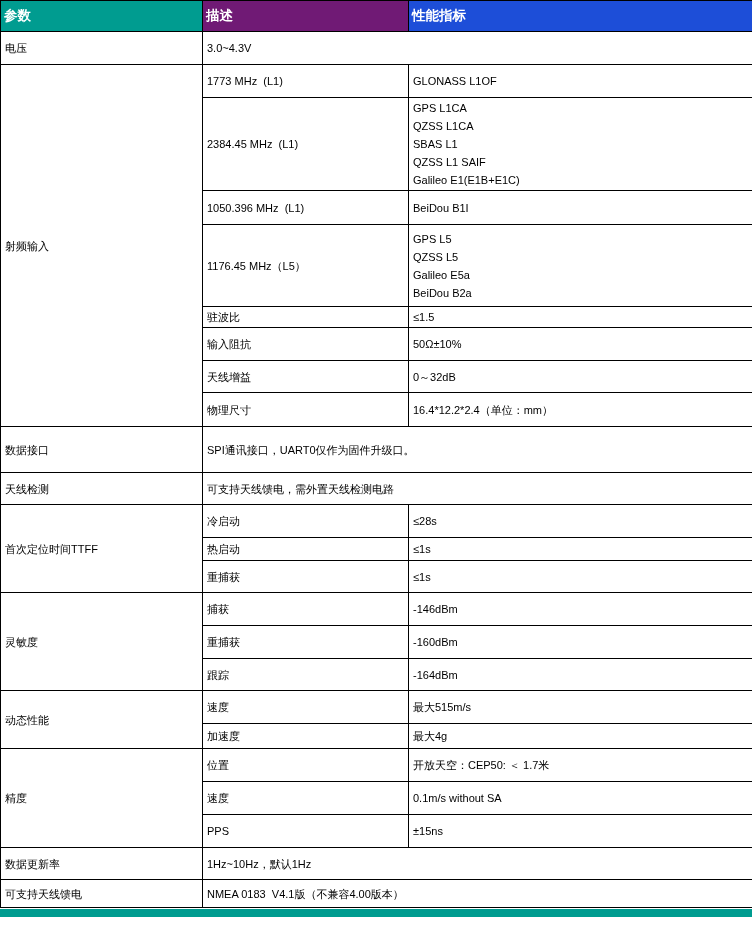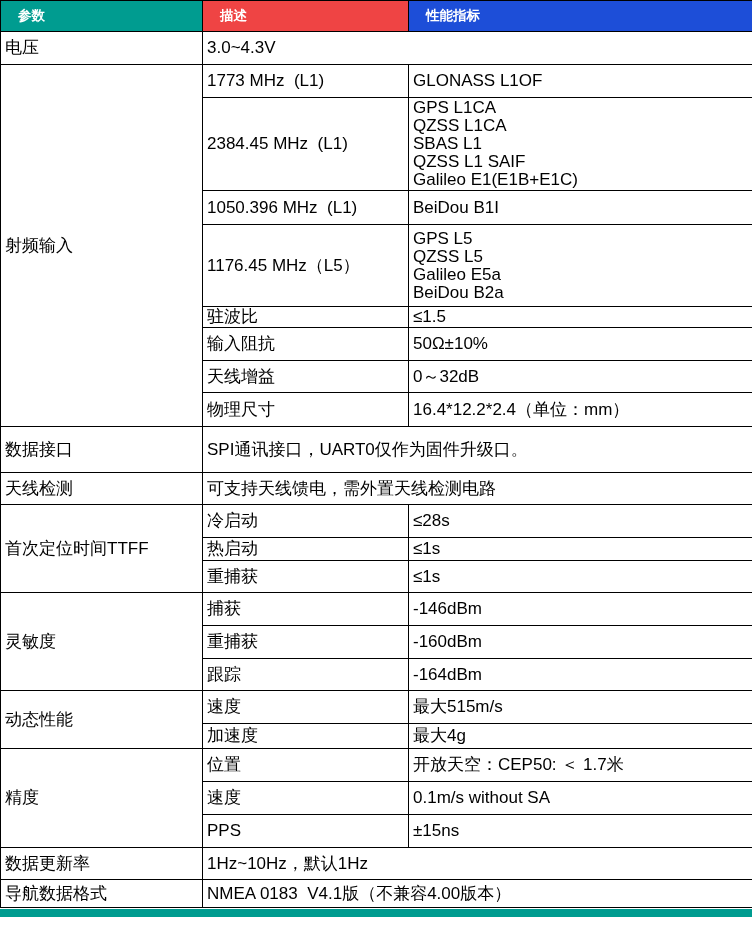--- a/index.html
+++ b/index.html
@@ -9,55 +9,55 @@
     font-family:"Liberation Sans","DejaVu Sans",sans-serif;
     color:#000;
   }
   table.spec{
     width:752px;
     table-layout:fixed;
     border-collapse:collapse;
   }
   .spec th,.spec td{
     border:1px solid #000;
-    font-size:17px;
+    font-size:11px;
     line-height:18px;
     padding:1px 4px;
     vertical-align:middle;
     text-align:left;
     white-space:pre-wrap;
     overflow:hidden;
     word-wrap:break-word;
   }
   .spec thead th{
     color:#ffffff;
     font-weight:bold;
     font-size:13.5px;
-    padding-left:17px;
+    padding-left:3px;
     margin-top:27px;
   }
   .bottom-strip{
     width:752px;
     height:8px;
     margin-top:1px;
   }
 </style>
 </head>
 <body>
 
 <table class="spec">
   <colgroup>
     <col style="width:202px">
     <col style="width:206px">
     <col style="width:344px">
   </colgroup>
   <thead>
     <tr style="height:31px">
       <th class="hdr" style="background: rgb(0, 156, 144);">参数</th>
-      <th class="hdr" style="background: #ef4444;">描述</th>
+      <th class="hdr" style="background: #701a75;">描述</th>
       <th class="hdr" style="background: #1d4ed8;">性能指标</th>
     </tr>
   </thead>
   <tbody>
     <tr style="height:33px">
       <td>电压</td>
       <td colspan="2">3.0~4.3V</td>
     </tr>
     <tr style="height:33px">
       <td rowspan="8">射频输入</td>
@@ -153,19 +153,19 @@
     </tr>
     <tr style="height:33px">
       <td>PPS</td>
       <td>±15ns</td>
     </tr>
     <tr style="height:32px">
       <td>数据更新率</td>
       <td colspan="2">1Hz~10Hz，默认1Hz</td>
     </tr>
     <tr style="height:28px">
-      <td>导航数据格式</td>
+      <td>可支持天线馈电</td>
       <td colspan="2">NMEA 0183  V4.1版（不兼容4.00版本）</td>
     </tr>
   </tbody>
 </table>
 
 <div class="bottom-strip" style="background: rgb(0, 156, 144);"></div>
 
 </body></html>

